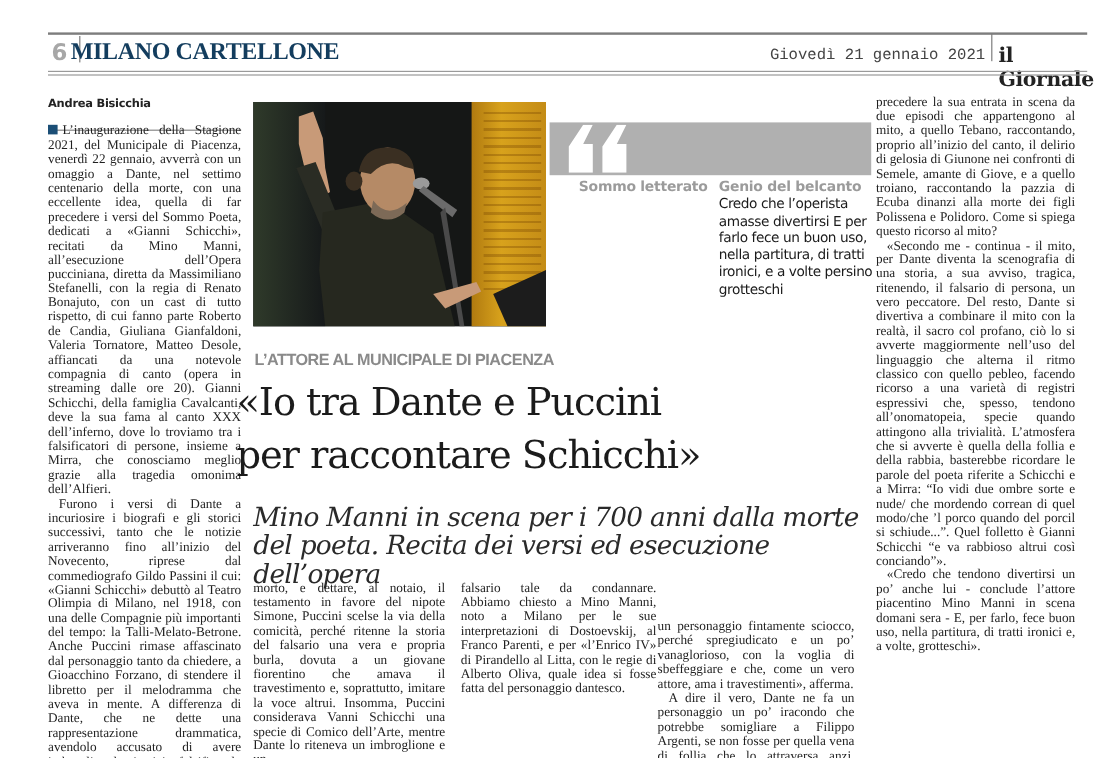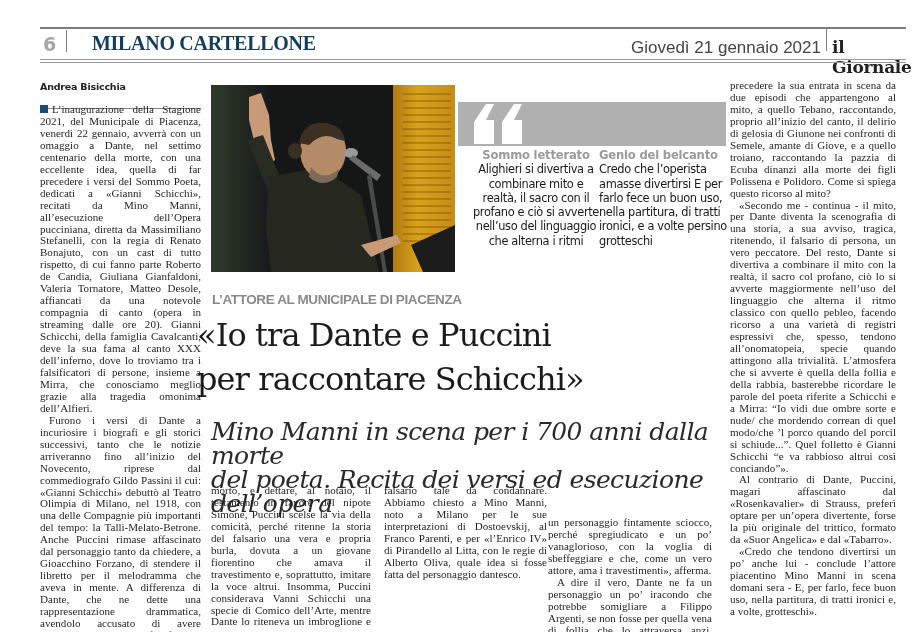--- a/index.html
+++ b/index.html
@@ -4,22 +4,22 @@
 <style>
   * { box-sizing: border-box; margin: 0; padding: 0; }
   html, body { width: 920px; height: 632px; background: #ffffff; overflow: hidden; }
   body { position: relative; font-family: "DejaVu Serif", serif; color: #1d1d1d; }
 
   
   .rule-top { position: absolute; left: 40px; right: 14px; top: 27px; height: 2px; background: #7d7d7d; }
   .rule-bot { position: absolute; left: 40px; right: 14px; top: 59px; height: 4px; border-top: 1px solid #9a9a9a; border-bottom: 1px solid #9a9a9a; }
   .page-num { position: absolute; left: 43px; top: 33px; font-family: "DejaVu Sans", sans-serif; font-weight: bold; font-size: 19px; color: #a7a7a7; }
   .hdr-sep { position: absolute; left: 66px; top: 30px; width: 1px; height: 22px; background: #7d7d7d; }
-  .section { position: absolute; left: 92px; top: 32px; font-family: "Liberation Serif", serif; font-weight: bold; font-size: 20px; color: #133d5e; letter-spacing: -0.3px; }
-  .date { position: absolute; right: 99px; top: 38px; font-family: Liberation Sans, sans-serif; font-size: 17px; color: #444; }
+  .section { position: absolute; left: 59px; top: 32px; font-family: "Liberation Serif", serif; font-weight: bold; font-size: 20px; color: #133d5e; letter-spacing: -0.3px; }
+  .date { position: absolute; right: 99px; top: 38px; font-family: Liberation Mono, monospace; font-size: 13px; color: #444; }
   .hdr-sep2 { position: absolute; left: 826px; top: 28px; width: 1px; height: 23px; background: #7d7d7d; }
   .paper { position: absolute; left: 832px; top: 37px; font-family: "DejaVu Serif", serif; font-weight: bold; font-size: 17px; color: #222; letter-spacing: -0.3px; }
 
   
   .byline { position: absolute; left: 40px; top: 81px; width: 161px; font-family: "DejaVu Sans", sans-serif; font-weight: bold; font-size: 9.5px; color: #222; padding-bottom: 16px; border-bottom: 1px solid #888; letter-spacing: -0.2px; }
 
   
   .col { position: absolute; font-family: "Liberation Serif", serif; font-size: 11.05px; line-height: 11.95px; text-align: justify; hyphens: manual; color: #1f1f1f; }
   .col p { text-indent: 9px; }
   .col p.first { text-indent: 0; }
@@ -42,21 +42,21 @@
   .qband { position: absolute; left: 458px; top: 102px; width: 268px; height: 44px; background: #b0b0b0; }
   .qmark { position: absolute; left: 472px; top: 104px; width: 56px; height: 40px; }
   .qcol { position: absolute; font-family: "DejaVu Sans", sans-serif; font-size: 11.4px; line-height: 14.3px; color: #1a1a1a; letter-spacing: -0.35px; }
   .qcol .qh { font-weight: bold; color: #9b9b9b; font-size: 11.6px; margin-bottom: 0px; letter-spacing: -0.2px; }
   .qc1 { left: 471px; top: 148px; width: 130px; text-align: center; }
   .qc2 { left: 599px; top: 148px; width: 128px; }
 
   
   .kicker { position: absolute; left: 212px; top: 292px; font-family: Liberation Sans, sans-serif; font-weight: bold; font-size: 13.5px; color: #8a8a8a; letter-spacing: -0.4px; }
   .headline { position: absolute; left: 197px; top: 313px; width: 520px; font-family: "DejaVu Serif", serif; font-size: 32px; line-height: 44px; color: #1b1b1b; letter-spacing: -0.9px; font-weight: normal; }
-  .subhead { position: absolute; left: 211px; top: 420px; width: 520px; font-family: "DejaVu Serif", serif; font-style: italic; font-size: 25px; line-height: 24px; color: #2a2a2a; letter-spacing: -0.6px; }
+  .subhead { position: absolute; left: 211px; top: 420px; width: 520px; font-family: "DejaVu Serif", serif; font-style: italic; font-size: 22px; line-height: 24px; color: #2a2a2a; letter-spacing: -0.6px; }
 </style>
 </head>
 <body>
 
 <div class="rule-top"></div>
 <div class="page-num">6</div>
 <div class="hdr-sep"></div>
 <div class="section">MILANO CARTELLONE</div>
 <div class="date">Giovedì 21 gennaio 2021</div>
 <div class="hdr-sep2"></div>
@@ -97,21 +97,20 @@
   </svg>
 </div>
 
 <div class="qband"></div>
 <svg class="qmark" viewBox="0 0 56 40">
   <path d="M2 40 L2 18 L14 0 L22 0 L14 16 L22 16 L22 40 Z" fill="#ffffff"></path>
   <path d="M30 40 L30 18 L42 0 L50 0 L42 16 L50 16 L50 40 Z" fill="#ffffff"></path>
 </svg>
 <div class="qcol qc1">
   <div class="qh">Sommo letterato</div>
-  <div>Alighieri si divertiva a combinare mito e realtà, il sacro con il profano e ciò si avverte nell’uso del linguaggio che alterna i ritmi</div>
 </div>
 <div class="qcol qc2">
   <div class="qh">Genio del belcanto</div>
   <div>Credo che l’operista amasse divertirsi E per farlo fece un buon uso, nella partitura, di tratti ironici, e a volte persino grotteschi</div>
 </div>
 
 <div class="kicker">L’ATTORE AL MUNICIPALE DI PIACENZA</div>
 <div class="headline">
   <div>«Io tra Dante e Puccini</div>
   <div>per raccontare Schicchi»</div>
@@ -128,15 +127,14 @@
   <p class="first">falsario tale da condannare. Abbiamo chiesto a Mino Manni, noto a Milano per le sue interpretazioni di Dostoevskij, al Franco Parenti, e per «l’Enrico IV» di Pirandello al Litta, con le regie di Alberto Oliva, quale idea si fosse fatta del personaggio dantesco.</p>
 </div>
 <div class="col colC">
   <p class="first">un personaggio fintamente sciocco, perché spregiudicato e un po’ vanaglorioso, con la voglia di sbeffeggiare e che, come un vero attore, ama i travestimenti», afferma.</p>
   <p>A dire il vero, Dante ne fa un personaggio un po’ iracondo che potrebbe somigliare a Filippo Argenti, se non fosse per quella vena di follia che lo attraversa anzi, proprio per giustificare questa follia, il poeta fa</p>
 </div>
 
 <div class="col col5">
   <p class="first">precedere la sua entrata in scena da due episodi che appartengono al mito, a quello Tebano, raccontando, proprio all’inizio del canto, il delirio di gelosia di Giunone nei confronti di Semele, amante di Giove, e a quello troiano, raccontando la pazzia di Ecuba dinanzi alla morte dei figli Polissena e Polidoro. Come si spiega questo ricorso al mito?</p>
   <p>«Secondo me - continua - il mito, per Dante diventa la scenografia di una storia, a sua avviso, tragica, ritenendo, il falsario di persona, un vero peccatore. Del resto, Dante si divertiva a combinare il mito con la realtà, il sacro col profano, ciò lo si avverte maggiormente nell’uso del linguaggio che alterna il ritmo classico con quello pebleo, facendo ricorso a una varietà di registri espressivi che, spesso, tendono all’onomatopeia, specie quando attingono alla trivialità. L’atmosfera che si avverte è quella della follia e della rabbia, basterebbe ricordare le parole del poeta riferite a Schicchi e a Mirra: “Io vidi due ombre sorte e nude/ che mordendo correan di quel modo/che ’l porco quando del porcil si schiude...”. Quel folletto è Gianni Schicchi “e va rabbioso altrui così conciando”».</p>
-  <p>Al contrario di Dante, Puccini, magari affascinato dal «Rosenkavalier» di Strauss, preferì optare per un’opera divertente, forse la più originale del trittico, formato da «Suor Angelica» e dal «Tabarro».</p>
   <p>«Credo che tendono divertirsi un po’ anche lui - conclude l’attore piacentino Mino Manni in scena domani sera - E, per farlo, fece buon uso, nella partitura, di tratti ironici e, a volte, grotteschi».</p>
 </div>
 
 </body></html>

